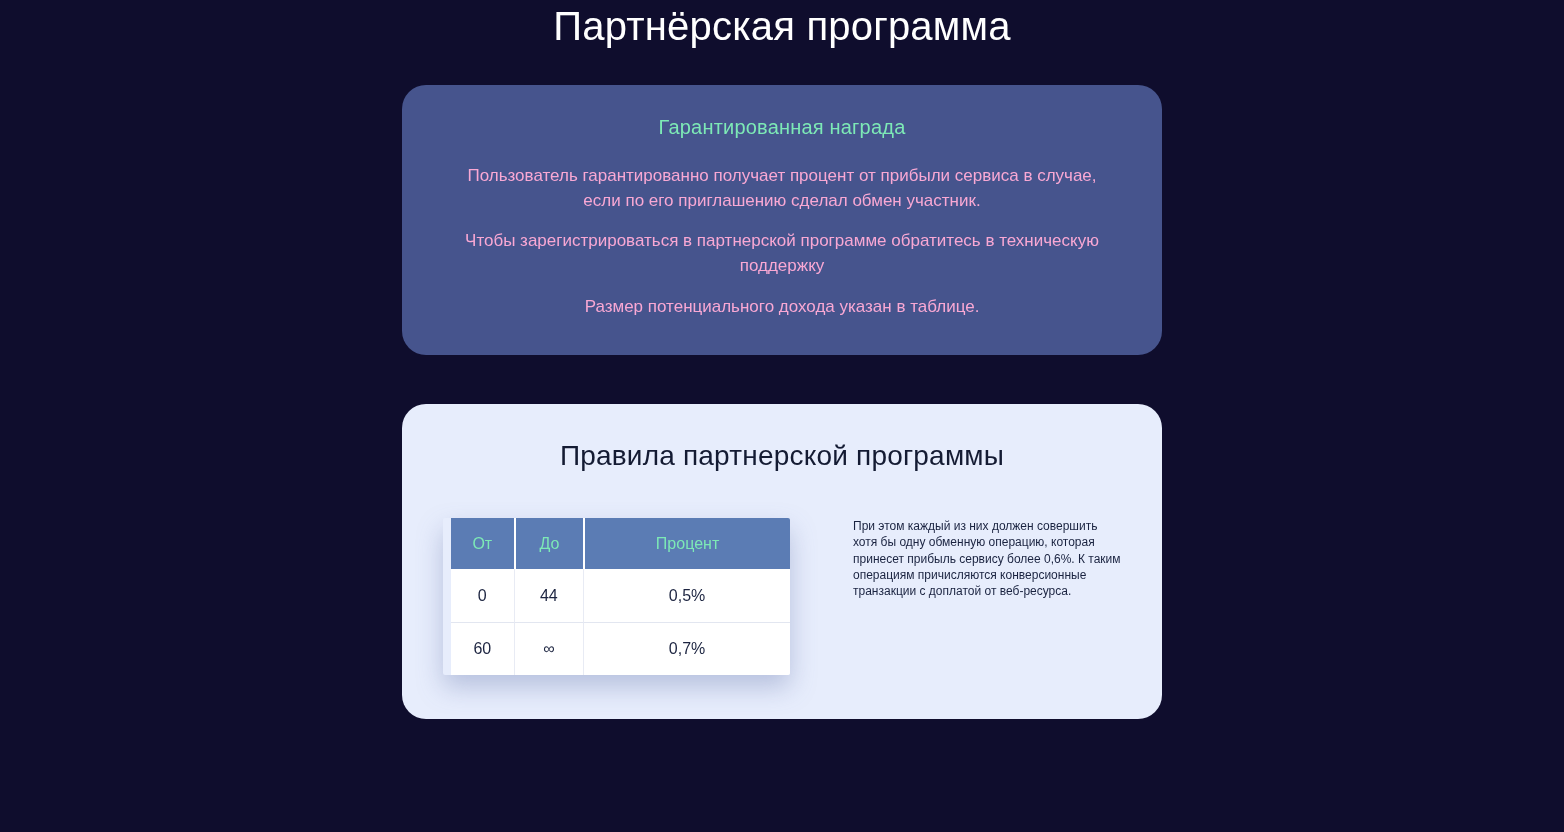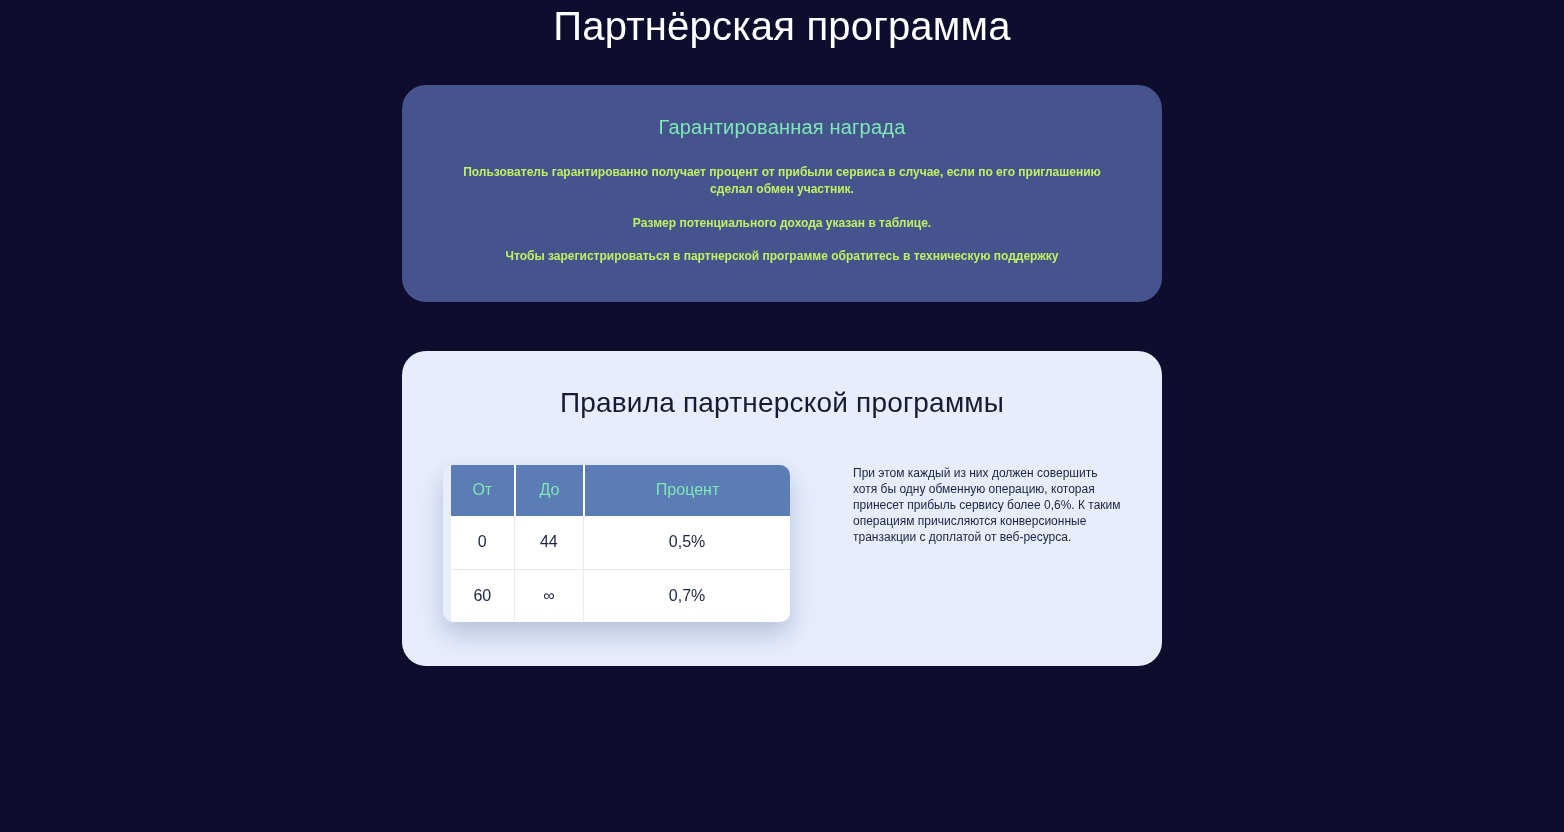--- a/index.html
+++ b/index.html
@@ -40,25 +40,24 @@
 
   .reward-card h2 {
     color: #7de9b6;
     font-size: 20px;
     font-weight: 500;
     margin-bottom: 25px;
     letter-spacing: 0.2px;
   }
 
   .reward-card p {
-    font-size: 12px;
+    font-size: 17px;
     line-height: 1.45;
     margin-bottom: 16px;
-    color: #bef264;
-    font-weight: bold;
+    color: #f9a8d4;
   }
   .reward-card p:last-child { margin-bottom: 0; }
 
   
   .rules-card {
     width: 760px;
     margin: 49px auto 0;
     background: #e7edfc;
     border-radius: 24px;
     padding: 36px 41px 44px;
@@ -92,21 +91,21 @@
   .rules-right p {
     font-size: 12px;
     line-height: 1.35;
     color: #1a2340;
   }
   .rules-right p + p { margin-top: 17px; }
 
   
   .table-wrap {
     width: 347px;
-    border-radius: 10px;
+    border-radius: 2px;
     overflow: hidden;
     box-shadow: 0 12px 26px rgba(92, 110, 165, 0.35);
     padding-left: 8px;
   }
 
   table.referral {
     width: 100%;
     border-collapse: separate;
     border-spacing: 0;
     text-align: center;
@@ -135,22 +134,22 @@
 </head>
 <body>
 
 <div class="page">
 
   <h1 class="page-title">Партнёрская программа</h1>
 
   <section class="reward-card">
     <h2>Гарантированная награда</h2>
     <p>Пользователь гарантированно получает процент от прибыли сервиса в случае, если по его приглашению сделал обмен участник.</p>
+    <p>Чтобы зарегистрироваться в партнерской программе обратитесь в техническую поддержку</p>
     <p>Размер потенциального дохода указан в таблице.</p>
-    <p>Чтобы зарегистрироваться в партнерской программе обратитесь в техническую поддержку</p>
   </section>
 
   <section class="rules-card">
     <h2>Правила партнерской программы</h2>
 
     <div class="rules-content">
 
       <div class="rules-left">
 
         <div class="table-wrap">

